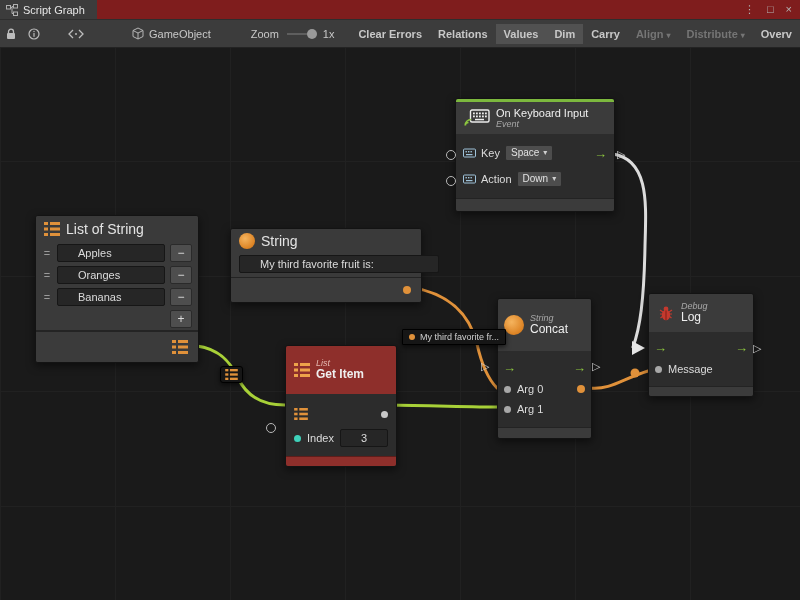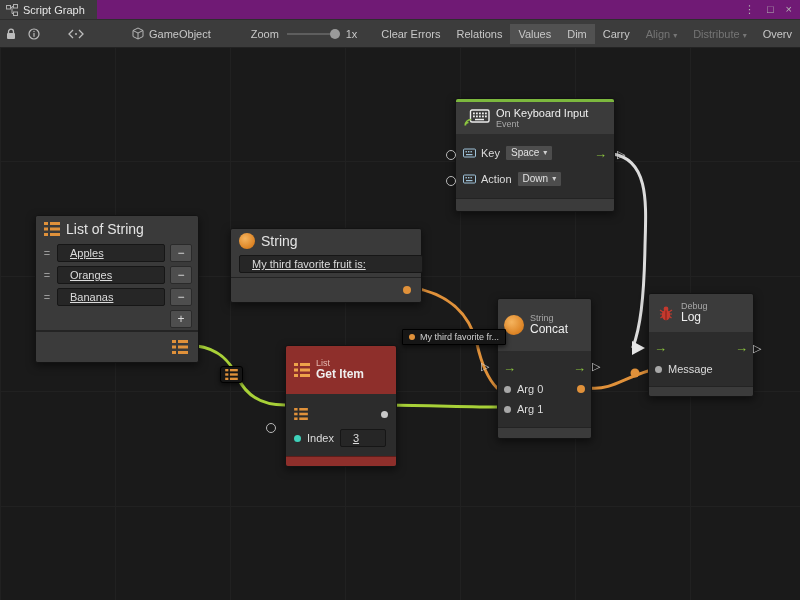--- a/index.html
+++ b/index.html
@@ -1,75 +1,75 @@
 <!DOCTYPE html>
 <html><head>
 <meta charset="utf-8">
 <style>
   html,body{margin:0;padding:0;}
   body{width:800px;height:600px;overflow:hidden;background:#191919;
        font-family:"Liberation Sans",sans-serif;position:relative;color:#ccc;
        -webkit-font-smoothing:antialiased;}
 
   
-  .titlebar{position:absolute;top:0;left:0;right:0;height:19px;background:#701a75;
+  .titlebar{position:absolute;top:0;left:0;right:0;height:19px;background:#7f1d1d;
             display:flex;align-items:stretch;z-index:30;}
   .tab{display:flex;align-items:center;gap:5px;padding:0 12px 0 6px;background:#3c3c3c;
        font-size:11px;color:#e6e6e6;}
   .win-controls{margin-left:auto;display:flex;align-items:center;gap:12px;
                 padding-right:8px;color:#b4b4b4;font-size:11px;}
   .win-controls span{cursor:default;line-height:1;}
 
   
   .toolbar{position:absolute;top:19px;left:0;right:0;height:27px;background:#3c3c3c;
            border-top:1px solid #2e2e2e;border-bottom:1px solid #232323;
            display:flex;align-items:center;font-size:11px;color:#c8c8c8;
            overflow:hidden;white-space:nowrap;z-index:30;}
   .tb-icon{display:inline-flex;align-items:center;justify-content:center;}
   .tb-label{color:#c8c8c8;}
   .zoom-track{width:78px;height:2px;background:#5e5e5e;position:relative;margin:0 8px 0 8px;}
   .zoom-knob{position:absolute;right:-2px;top:-4px;width:10px;height:10px;border-radius:50%;background:#9a9a9a;}
-  .tb-btn{padding:4px 8px;color:#c8c8c8;}
+  .tb-btn{padding:4px 8px;color:#c8c8c8;font-weight:bold;}
   .tb-btn.active{background:#515151;}
   .tb-btn.disabled{color:#757575;}
   .tb-btn .caret{font-size:8px;margin-left:3px;color:inherit;}
 
   
   .canvas{position:absolute;top:46px;left:0;width:800px;height:554px;
           background-color:#1a1a1a;
           background-image:linear-gradient(#212121 1px,transparent 1px),
                            linear-gradient(90deg,#212121 1px,transparent 1px);
           background-size:115px 115px;overflow:hidden;}
   .wires{position:absolute;top:0;left:0;width:800px;height:554px;z-index:1;pointer-events:none;}
 
   
   .node{position:absolute;border:1px solid #131313;border-radius:3px;z-index:5;
         box-shadow:0 3px 9px rgba(0,0,0,.5);font-size:11px;color:#dcdcdc;background:#2c2c2c;}
   .node-header{background:#3b3b3b;display:flex;align-items:center;gap:6px;padding:0 8px;border-radius:2px 2px 0 0;}
   .node-title{font-size:14px;color:#e4e4e4;}
   .hdr-col{display:flex;flex-direction:column;justify-content:flex-end;line-height:1.15;}
-  .hdr-cat{font-size:9px;color:#a8a8a8;}
+  .hdr-cat{font-size:9px;color:#a8a8a8;font-style:italic;}
   .hdr-main{font-size:12px;color:#efefef;}
   .node-footer{background:#3b3b3b;border-top:1px solid #232323;display:flex;align-items:center;
                justify-content:flex-end;border-radius:0 0 2px 2px;}
 
   .orb{width:16px;height:16px;border-radius:50%;flex:0 0 auto;
        background:radial-gradient(circle at 38% 35%,#f5b45e,#dd8425 68%,#b9681a);}
   .orb.big{width:20px;height:20px;}
 
   .dot{width:8px;height:8px;border-radius:50%;display:inline-block;flex:0 0 auto;}
   .dot.orange{background:#e0913a;}
   .dot.white{background:#c9c9c9;width:7px;height:7px;}
   .dot.gray{background:#a8a8a8;width:7px;height:7px;}
   .dot.teal{background:#3fd2bb;width:7px;height:7px;}
 
   .flow-arrow{color:#8dc63f;font-weight:bold;font-size:13px;line-height:1;}
 
   .field{background:#262626;border:1px solid #161616;border-radius:2px;color:#dcdcdc;
-         font-size:11px;padding:1px 12px;line-height:14px;text-decoration:underline;}
+         font-size:11px;padding:1px 20px;line-height:14px;}
   .mini-btn{background:#4e4e4e;border:1px solid #2a2a2a;border-radius:2px;width:20px;height:16px;
             color:#dcdcdc;display:inline-flex;align-items:center;justify-content:center;
             font-size:12px;line-height:1;flex:0 0 auto;}
   .dropdown{background:#4d4d4d;border:1px solid #2c2c2c;border-radius:2px;padding:1px 5px;
             font-size:10px;color:#e2e2e2;display:inline-flex;align-items:center;gap:4px;line-height:12px;}
   .dropdown .caret{font-size:8px;color:#cfcfcf;}
 
   
   .node.lit{background:#3a3a3a;}
   .list-row{display:flex;align-items:center;gap:5px;height:22px;padding:0 6px;}

